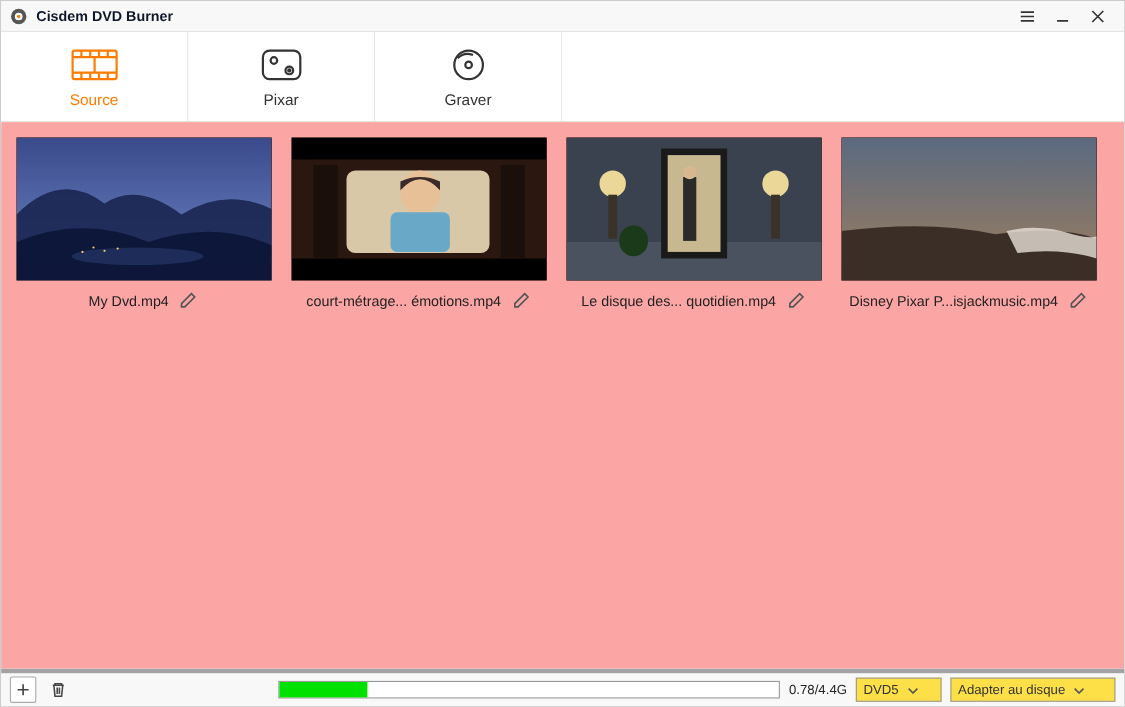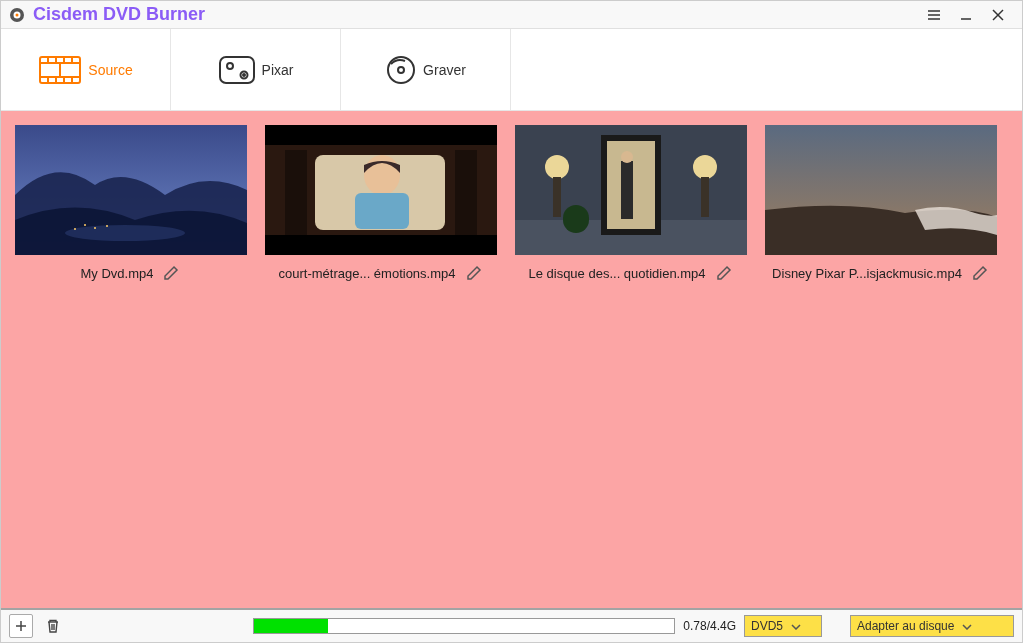--- a/index.html
+++ b/index.html
@@ -25,22 +25,22 @@
   .titlebar .app-icon {
     width: 16px; height: 16px;
     margin-right: 8px;
     display: inline-flex;
     align-items: center;
     justify-content: center;
   }
   .titlebar .title {
     flex: 1;
     font-weight: 600;
-    font-size: 18px;
-    color: #8b5cf6;
+    font-size: 13px;
+    color: #0f172a;
   }
   .titlebar .win-btn {
     width: 32px; height: 28px;
     display: flex;
     align-items: center;
     justify-content: center;
     cursor: pointer;
     color: #333;
   }
 
@@ -48,21 +48,21 @@
   .toolbar {
     height: 82px;
     display: flex;
     align-items: stretch;
     border-bottom: 1px solid #e6e6e6;
     background: #fff;
   }
   .tab {
     width: 170px;
     display: flex;
-    flex-direction: row;
+    flex-direction: column;
     align-items: center;
     justify-content: center;
     gap: 6px;
     border-right: 1px solid #e6e6e6;
     cursor: pointer;
     color: #333;
   }
   .tab.active { color: #ff7b00; }
   .tab .tab-icon { height: 34px; display: flex; align-items: center; justify-content: center; }
   .tab .tab-label { font-size: 14px; }
@@ -115,21 +115,21 @@
     display: flex;
     align-items: center;
     justify-content: center;
     cursor: pointer;
     color: #555;
   }
 
   
   .bottombar {
     height: 34px;
-    border-top: 2px solid #a3a3a3;
+    border-top: 4px solid #a3a3a3;
     background: #f8f8f8;
     display: flex;
     align-items: center;
     padding: 0 8px;
     gap: 8px;
   }
   .bb-btn {
     width: 24px; height: 24px;
     border: 1px solid #aaa;
     border-radius: 2px;
@@ -170,21 +170,21 @@
     border: 1px solid #999;
     background: #fde047;
     display: flex;
     align-items: center;
     padding: 0 6px;
     gap: 8px;
     cursor: pointer;
     font-size: 12px;
   }
   .select.small { width: 78px; }
-  .select.wide { width: 164px; margin-left: 20px; }
+  .select.wide { width: 150px; }
   .chev { flex-shrink: 0; }
 </style>
 </head>
 <body>
 
 <div class="titlebar">
   <span class="app-icon">
     <svg width="16" height="16" viewBox="0 0 16 16">
         <circle cx="8" cy="8" r="7" fill="#555"></circle>
         <circle cx="8" cy="8" r="3.5" fill="#fff"></circle>

